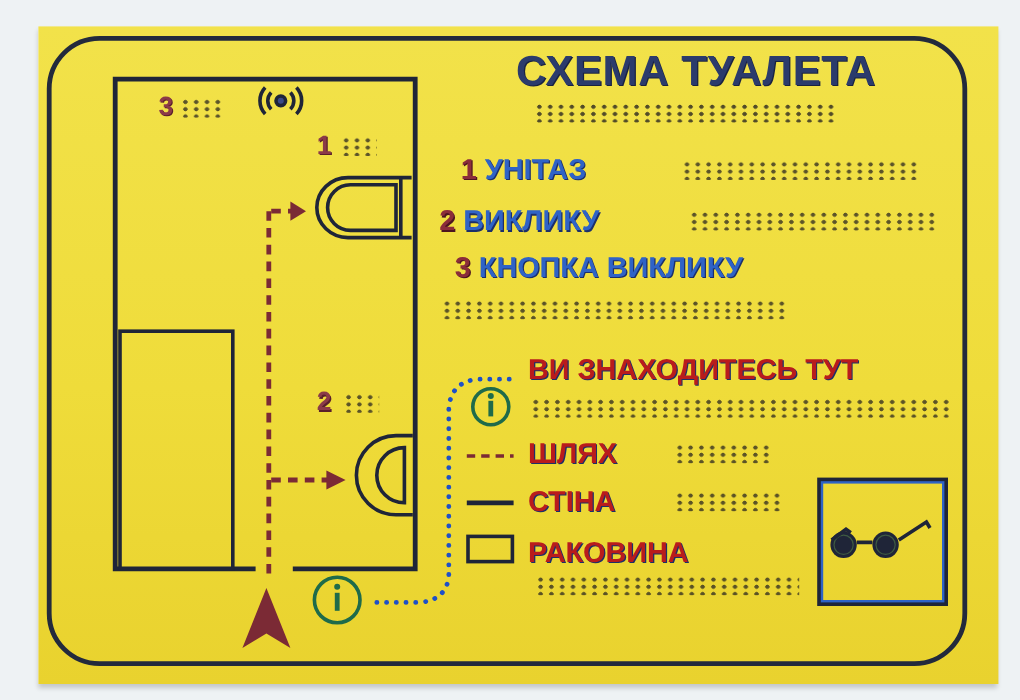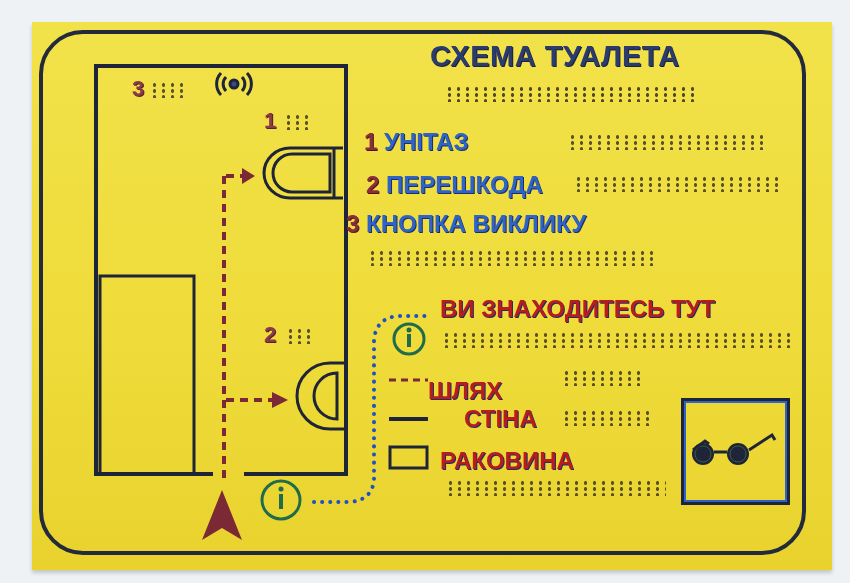--- a/index.html
+++ b/index.html
@@ -14,21 +14,21 @@
       background: linear-gradient(180deg, #f2e24a 0%, #efdc3a 55%, #e9d22e 100%);
       box-shadow: 0 3px 4px rgba(0,0,0,0.18);
     }
     .border-frame {
       position: absolute; left: 39px; top: 30px; width: 767px; height: 525px;
       border: 4px solid #232a3c; border-radius: 44px; box-sizing: border-box;
     }
     svg.map { position: absolute; left: 0; top: 0; }
     .title {
       position: absolute; left: 430px; top: 40px;
-      font-weight: bold; font-size: 29px; color: #2b3b6c;
+      font-weight: bold; font-size: 35px; color: #2b3b6c;
       letter-spacing: 0.5px; text-shadow: 1px 1px 0 #1a2340;
     }
     .legend-line {
       position: absolute; font-weight: bold; font-size: 24px; color: #2f63c6;
       text-shadow: 1px 1px 0 #1c2f6a; white-space: nowrap;
     }
     .legend-line .num { color: #8b2d3a; text-shadow: 1px 1px 0 #4d1520; }
     .legend-line.dark { color: #b91c1c; }
     .braille { position: absolute; }
     .room-label {
@@ -112,36 +112,36 @@
     </g>
   </g>
 </svg>
 
 <div class="title">СХЕМА ТУАЛЕТА</div>
 
 <div class="room-label" style="left:132px; top:76px;">3</div>
 <div class="room-label" style="left:264px; top:108px;">1</div>
 <div class="room-label" style="left:264px; top:322px;">2</div>
 
-<div class="legend-line" style="left:364px; top:128px;">
+<div class="legend-line" style="left:384px; top:128px;">
   <span class="num">1</span>
   <span>УНІТАЗ</span>
 </div>
 <div class="legend-line" style="left:366px; top:171px;">
   <span class="num">2</span>
-  <span>ПЕРЕШКОДА</span>
+  <span>ВИКЛИКУ</span>
 </div>
-<div class="legend-line" style="left:346px; top:210px;">
+<div class="legend-line" style="left:379px; top:210px;">
   <span class="num">3</span>
   <span>КНОПКА ВИКЛИКУ</span>
 </div>
 
 <div class="legend-line dark" style="left:440px; top:295px;">ВИ ЗНАХОДИТЕСЬ ТУТ</div>
-<div class="legend-line dark" style="left:428px; top:365px;margin-top:12px;">ШЛЯХ</div>
-<div class="legend-line dark" style="left:464px; top:405px;">СТІНА</div>
+<div class="legend-line dark" style="left:440px; top:365px;">ШЛЯХ</div>
+<div class="legend-line dark" style="left:440px; top:405px;">СТІНА</div>
 <div class="legend-line dark" style="left:440px; top:447px;">РАКОВИНА</div>
 
 <div class="braille" style="left:445px;top:86px;width:250px;height:16px;background:radial-gradient(circle,#2a2620 1.6px,transparent 2px) 0 0/9px 6px;opacity:.8"></div>
 <div class="braille" style="left:568px;top:134px;width:200px;height:16px;background:radial-gradient(circle,#2a2620 1.6px,transparent 2px) 0 0/9px 6px;opacity:.75"></div>
 <div class="braille" style="left:574px;top:176px;width:205px;height:16px;background:radial-gradient(circle,#2a2620 1.6px,transparent 2px) 0 0/9px 6px;opacity:.75"></div>
 <div class="braille" style="left:368px;top:250px;width:290px;height:16px;background:radial-gradient(circle,#2a2620 1.6px,transparent 2px) 0 0/9px 6px;opacity:.75"></div>
 <div class="braille" style="left:442px;top:332px;width:350px;height:16px;background:radial-gradient(circle,#2a2620 1.6px,transparent 2px) 0 0/9px 6px;opacity:.75"></div>
 <div class="braille" style="left:562px;top:370px;width:80px;height:16px;background:radial-gradient(circle,#2a2620 1.6px,transparent 2px) 0 0/9px 6px;opacity:.75"></div>
 <div class="braille" style="left:562px;top:410px;width:90px;height:16px;background:radial-gradient(circle,#2a2620 1.6px,transparent 2px) 0 0/9px 6px;opacity:.75"></div>
 <div class="braille" style="left:446px;top:480px;width:220px;height:16px;background:radial-gradient(circle,#2a2620 1.6px,transparent 2px) 0 0/9px 6px;opacity:.75"></div>

